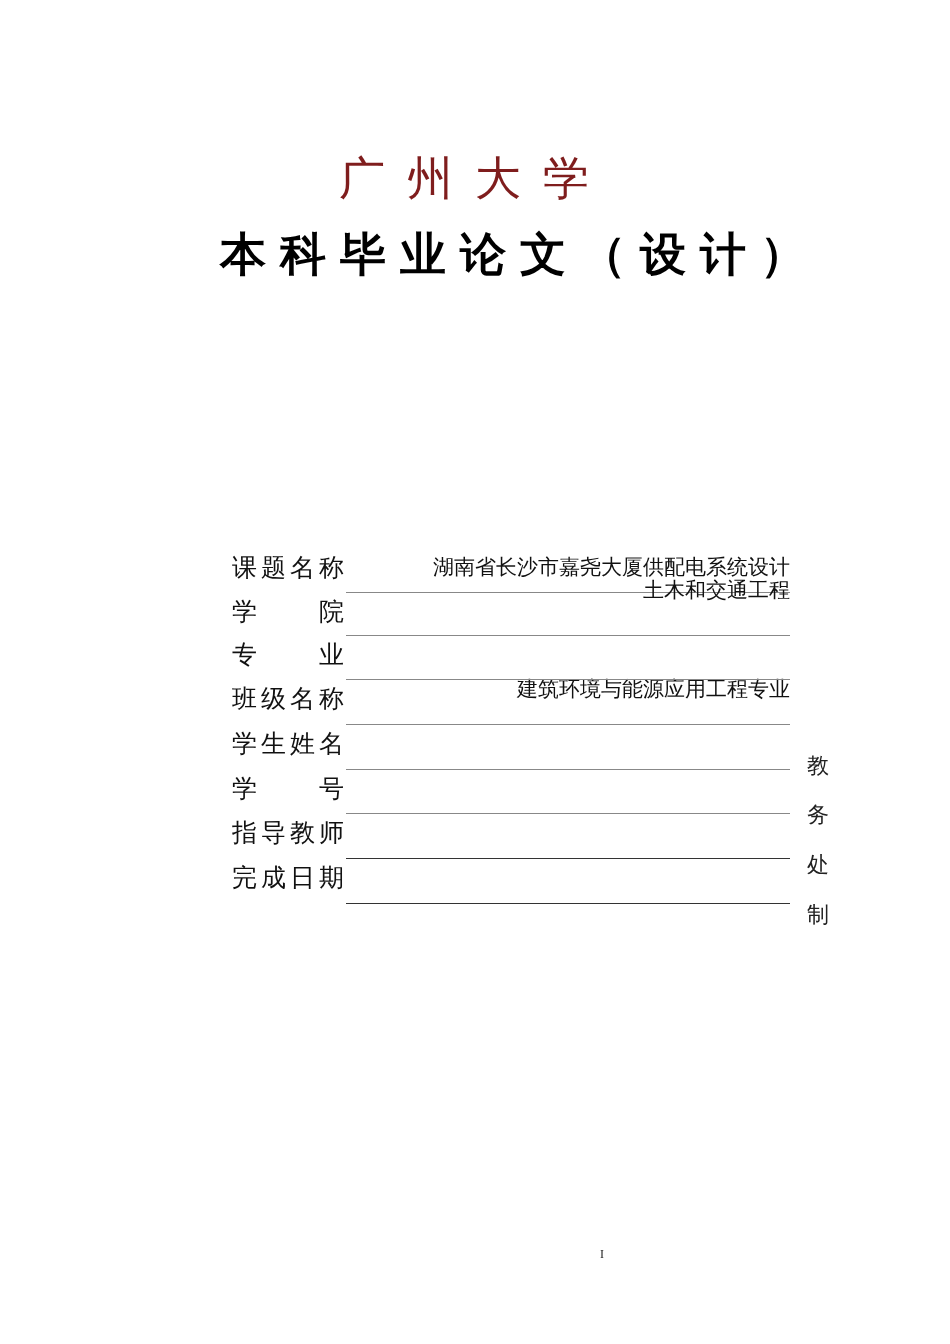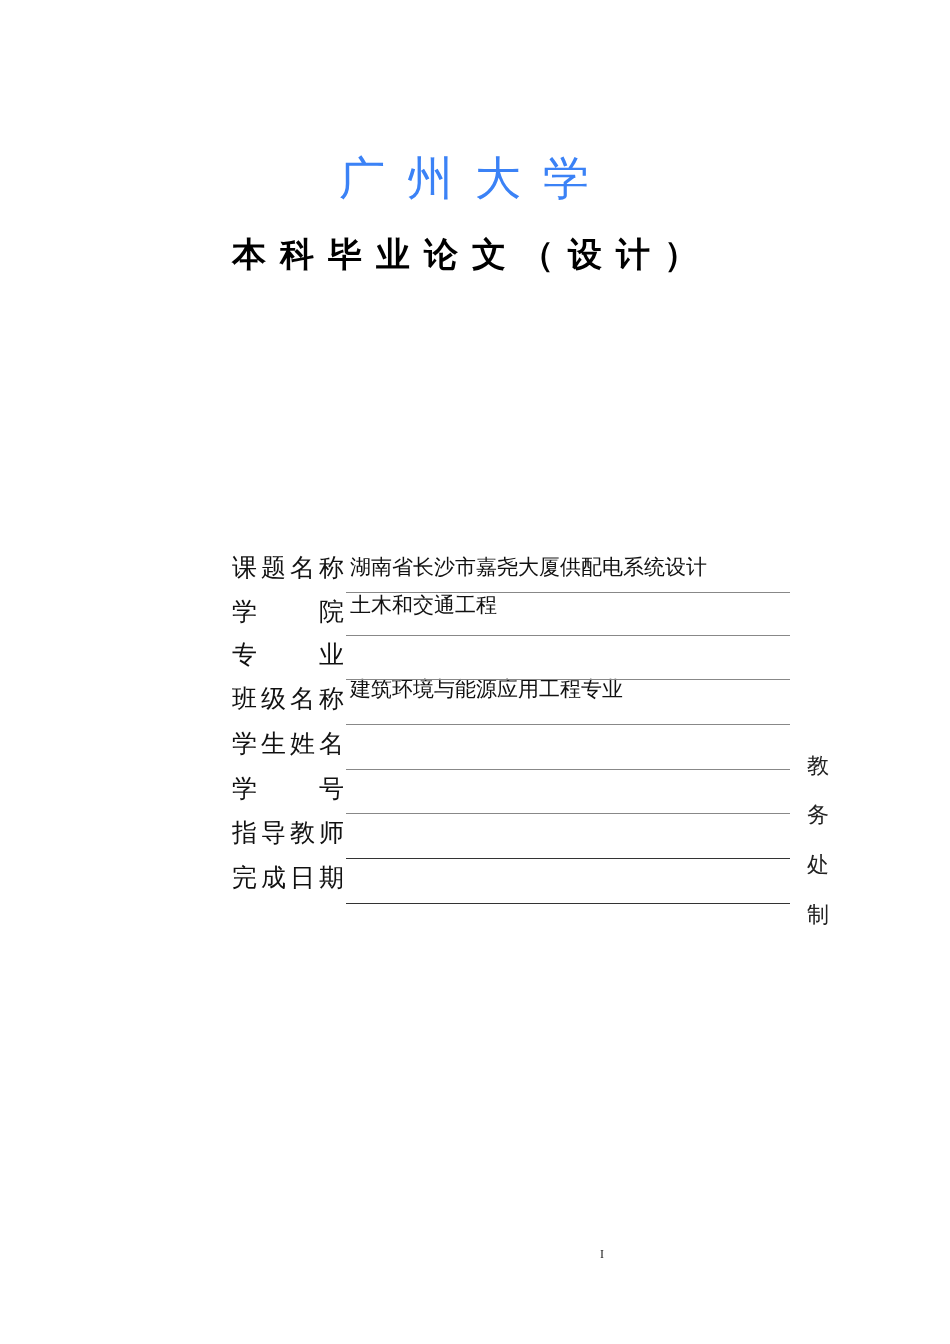--- a/index.html
+++ b/index.html
@@ -1,26 +1,26 @@
 <!DOCTYPE html>
 <html><head>
 <meta charset="utf-8">
 <style>
   html, body { margin: 0; padding: 0; background: #ffffff; }
   body { width: 950px; height: 1344px; position: relative; overflow: hidden;
          font-family: "DejaVu Serif", "Liberation Serif", serif; color: #111; }
   .univ { position: absolute; left: 330px; top: 148px; width: 290px; text-align: center;
-          font-size: 46px; letter-spacing: 22px; color: #3b82f6; font-weight: normal;
+          font-size: 46px; letter-spacing: 22px; color: #7f1d1d; font-weight: normal;
           font-family: "DejaVu Serif", serif; line-height: 60px; }
-  .title { position: absolute; left: 232px; top: 226px; width: 520px;
-           font-size: 34px; font-weight: bold; letter-spacing: 14px; line-height: 56px;
+  .title { position: absolute; left: 220px; top: 226px; width: 520px;
+           font-size: 46px; font-weight: bold; letter-spacing: 14px; line-height: 56px;
            font-family: "DejaVu Sans", sans-serif; color: #000; white-space: nowrap; }
   .label { position: absolute; left: 232px; width: 112px; font-size: 25px; line-height: 34px;
            display: flex; justify-content: space-between; color: #111; }
-  .value { position: absolute; left: 350px; width: 440px; text-align: left; font-size: 21px;
+  .value { position: absolute; left: 350px; width: 440px; text-align: right; font-size: 21px;
            line-height: 30px; color: #111; white-space: nowrap; }
   .line { position: absolute; left: 346px; width: 444px; height: 0; border-top: 1.5px solid #888; }
   .line.dark { border-top-color: #333; }
   .side { position: absolute; left: 807px; font-size: 22px; line-height: 30px; color: #222; }
   .pagenum { position: absolute; left: 600px; top: 1247px; font-size: 12px; color: #222;
              font-family: "Liberation Serif", serif; }
 </style>
 </head>
 <body>
 
@@ -33,21 +33,21 @@
     <span>名</span>
     <span>称</span>
 </div>
 <div class="value" style="top:552px">湖南省长沙市嘉尧大厦供配电系统设计</div>
 <div class="line" style="top:592px"></div>
 
 <div class="label" style="top:595px">
   <span>学</span>
     <span>院</span>
 </div>
-<div class="value" style="top:590px">土木和交通工程</div>
+<div class="value" style="top:575px">土木和交通工程</div>
 <div class="line" style="top:635px"></div>
 
 <div class="label" style="top:638px">
   <span>专</span>
     <span>业</span>
 </div>
 <div class="value" style="top:674px">建筑环境与能源应用工程专业</div>
 <div class="line" style="top:679px"></div>
 
 <div class="label" style="top:682px">

